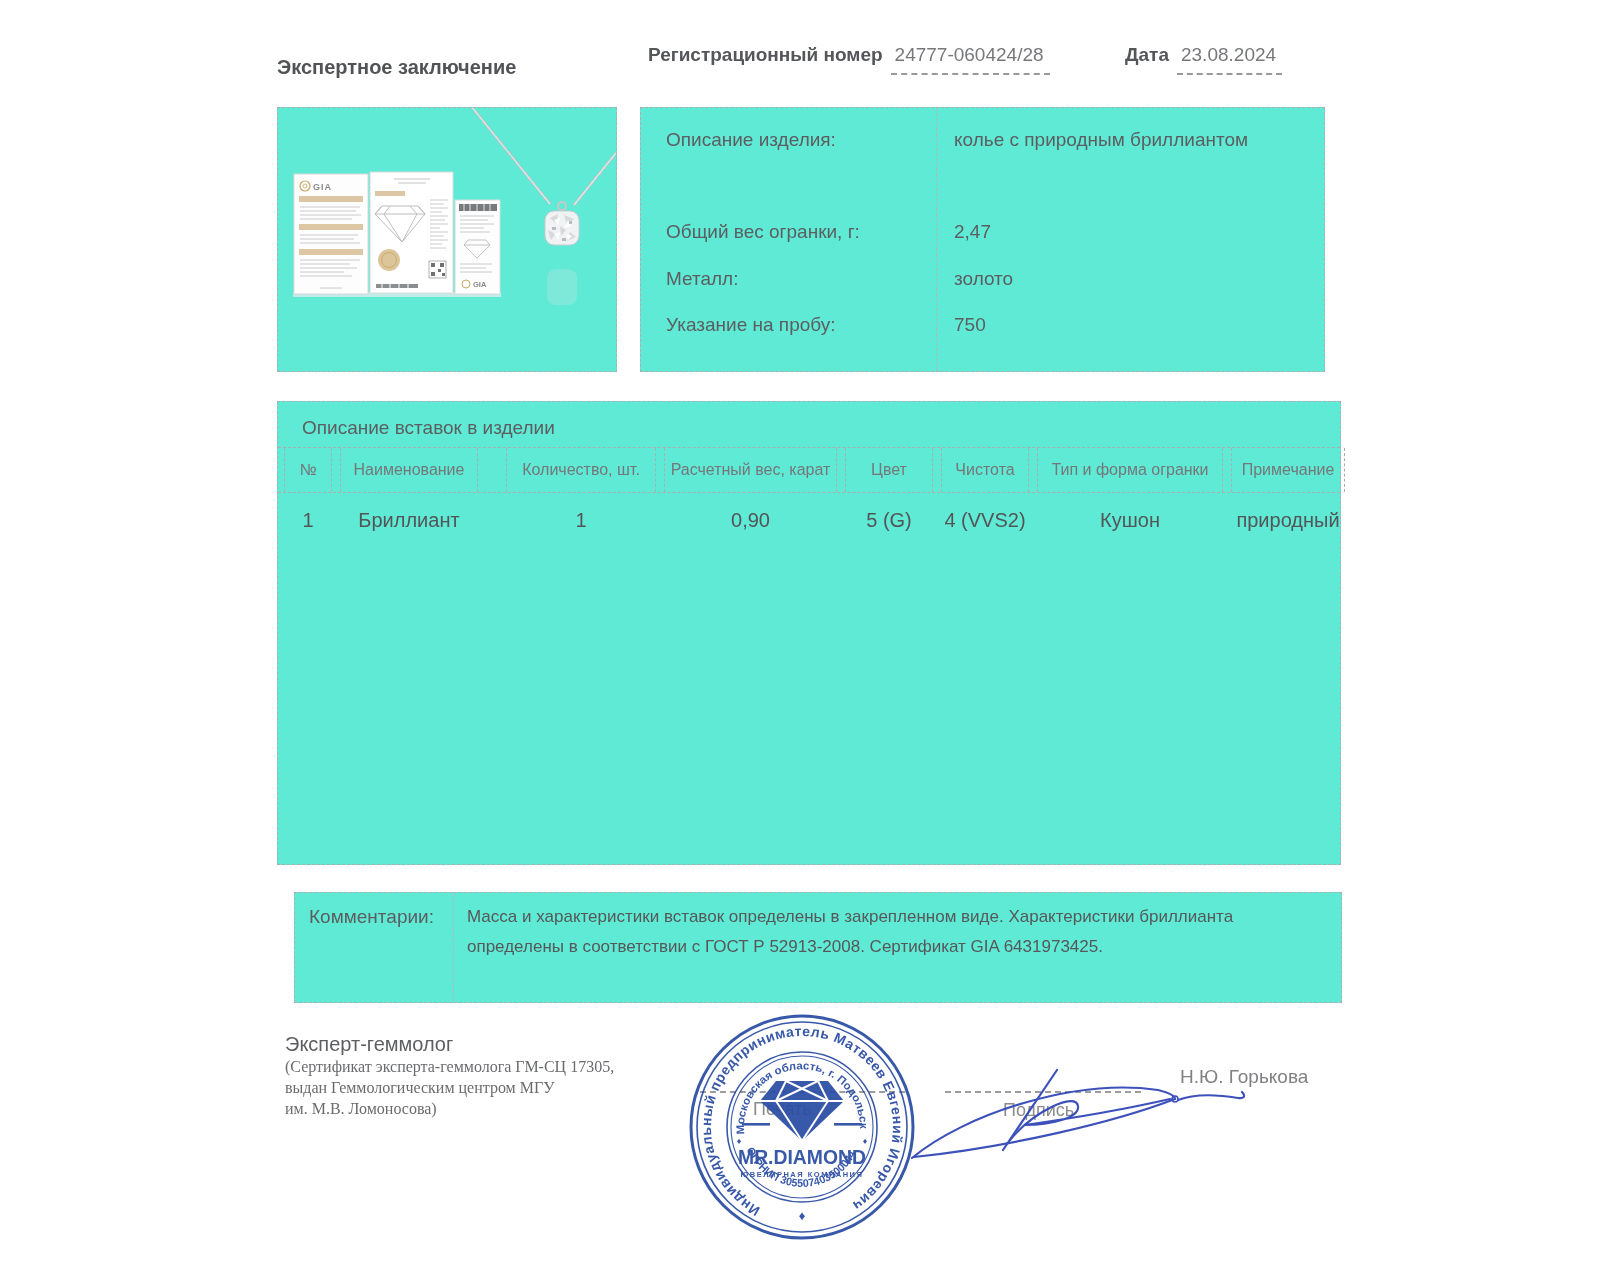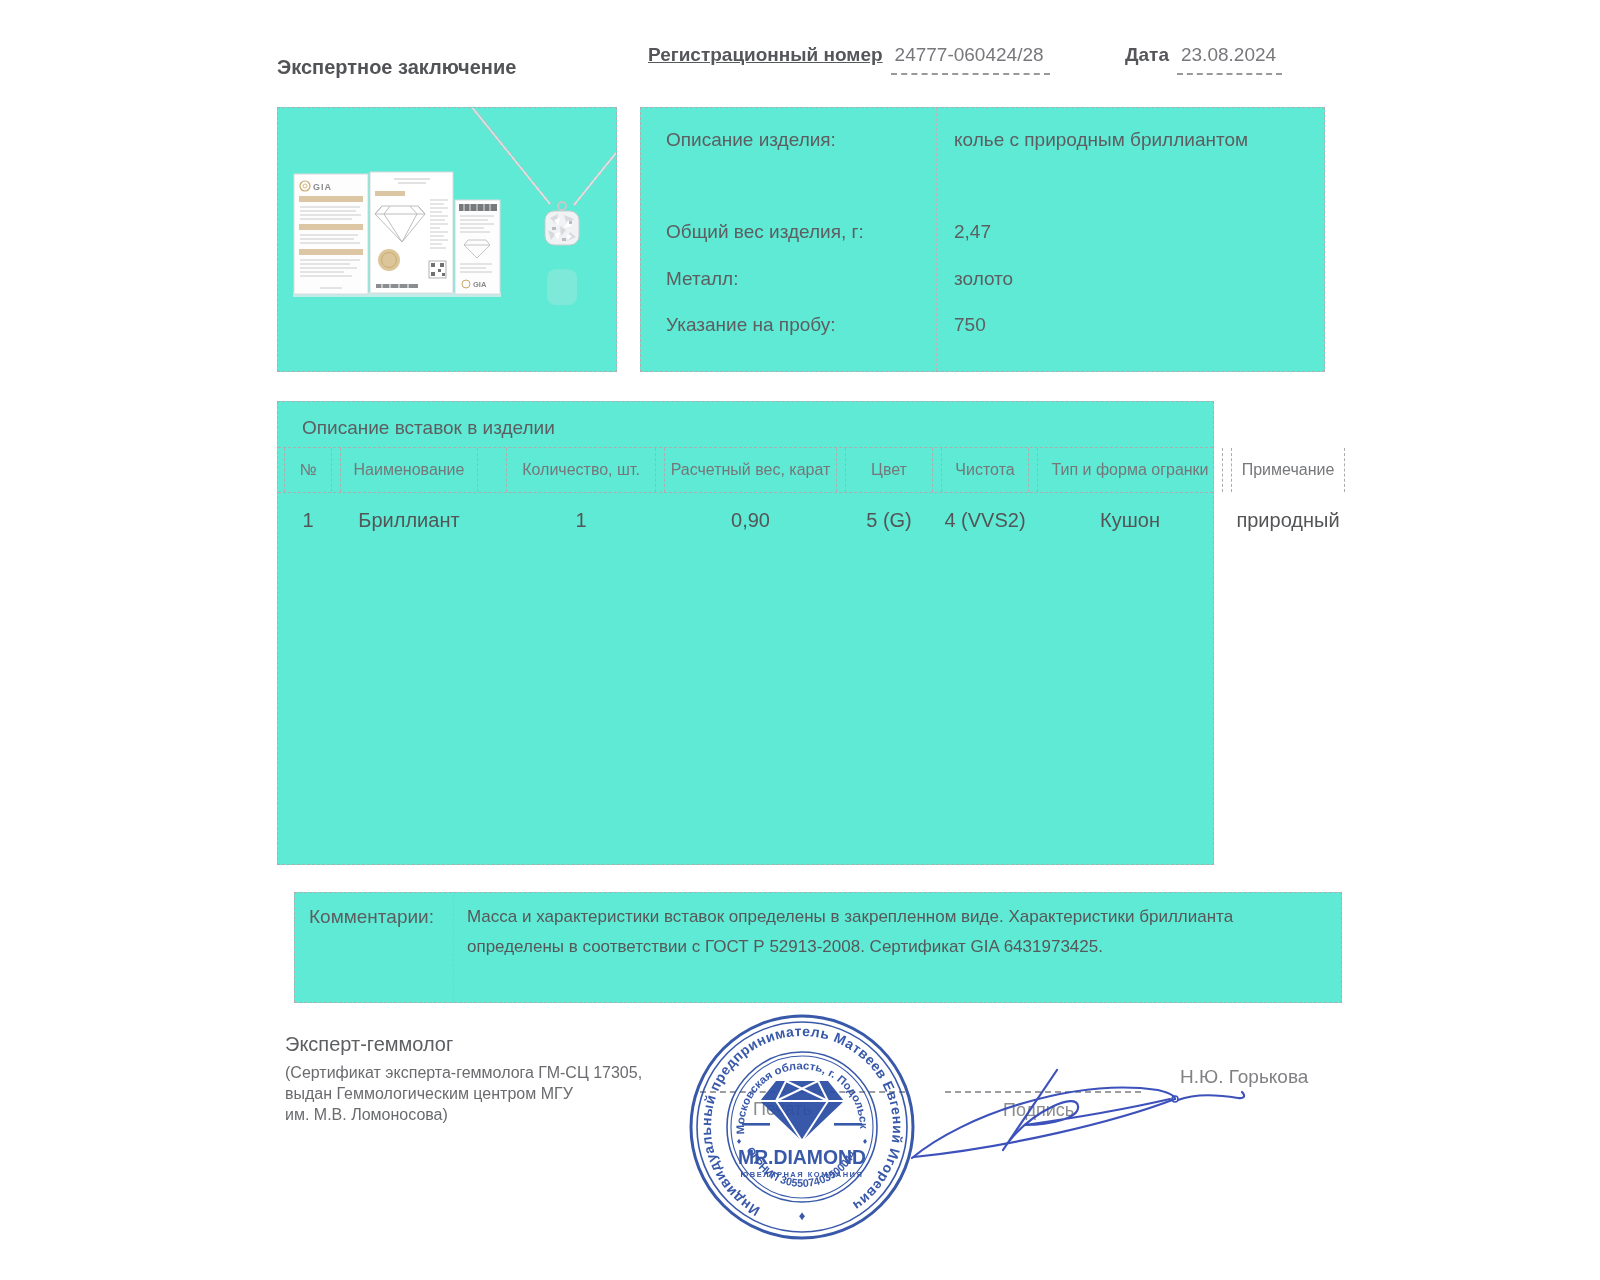--- a/index.html
+++ b/index.html
@@ -2,35 +2,35 @@
 <html><head>
 <meta charset="utf-8">
 <style>
   html,body{margin:0;padding:0;background:#ffffff;}
   .page{position:relative;width:1600px;height:1280px;background:#fff;overflow:hidden;
         font-family:"Liberation Sans",sans-serif;color:#58595b;}
   .abs{position:absolute;}
   .dashed-box{border:1px dashed #abadaf;box-sizing:border-box;background:#5eead4;}
   
   .h-title{left:277px;top:56px;font-size:20px;font-weight:bold;color:#525356;}
-  .h-reg{left:648px;top:44px;font-size:19px;text-decoration:underline;}
+  .h-reg{left:648px;top:44px;font-size:19px;}
   .h-reg .lbl,.h-date .lbl{font-weight:bold;color:#55565a;}
   .uval{display:inline-block;color:#77787b;border-bottom:2px dashed #97999b;
         padding:0 6px 7px 4px;margin-left:8px;}
   .h-date{left:1125px;top:44px;font-size:19px;}
   
   .photo-box{left:277px;top:107px;width:340px;height:265px;}
   .desc-box{left:640px;top:107px;width:685px;height:265px;font-size:19px;}
   .desc-box::before{content:"";position:absolute;left:295px;top:0;bottom:0;
         border-left:1px dashed #b5b7b9;}
   .d-row{position:absolute;left:0;width:100%;}
   .d-row .dl{position:absolute;left:25px;color:#5d5e61;}
   .d-row .dv{position:absolute;left:313px;color:#5d5e61;}
   
-  .table-box{left:277px;top:401px;width:937px;height:464px;}
+  .table-box{left:277px;top:401px;width:1064px;height:464px;}
   .t-title{padding:15px 0 0 24px;font-size:19px;color:#5d5e61;height:30px;}
   .t-head{display:flex;gap:8px;padding:0 6px;border-top:1px dashed #abadaf;
           border-bottom:1px dashed #abadaf;}
   .t-head .hc{border-left:1px dashed #abadaf;border-right:1px dashed #abadaf;
           box-sizing:border-box;height:44px;line-height:44px;text-align:center;
           font-size:16px;color:#76777a;white-space:nowrap;overflow:hidden;}
   .t-row{display:flex;gap:8px;padding:0 6px;margin-top:8px;}
   .t-row .dc{box-sizing:border-box;text-align:center;font-size:20px;color:#545557;
           padding-top:8px;white-space:nowrap;}
   .w0{flex:0 0 48px;} .w1{flex:0 0 138px;} .w2{flex:0 0 150px;margin-left:20px;} .w3{flex:0 0 173px;}
@@ -38,21 +38,21 @@
   
   .comments-box{left:294px;top:892px;width:1048px;height:111px;}
   .comments-box::before{content:"";position:absolute;left:158px;top:0;bottom:0;
           border-left:1px dashed #b5b7b9;}
   .c-label{position:absolute;left:14px;top:13px;font-size:19px;color:#5d5e61;}
   .c-text{position:absolute;left:172px;top:9px;right:16px;font-size:17px;
           line-height:30px;color:#57585a;}
   
   .expert-block{left:285px;top:1033px;}
   .e-title{font-size:20px;color:#5d5e61;}
-  .e-sub{margin-top:6px;font-size:16px;line-height:21px;color:#6a6b6e;}
+  .e-sub{font-size:16px;line-height:21px;color:#6a6b6e;font-family:Liberation Serif, serif;}
   .e-sub span{display:block;}
   .seal-line{left:700px;top:1091px;width:205px;border-top:2px dashed #9b9da0;height:0;}
   .seal-label{left:753px;top:1099px;font-size:18px;color:#8a8c8e;}
   .sign-line{left:945px;top:1091px;width:196px;border-top:2px dashed #9b9da0;height:0;}
   .sign-label{left:1003px;top:1100px;font-size:18px;color:#8a8c8e;}
   .expert-name{left:1180px;top:1066px;font-size:19px;color:#808184;}
   .stamp{left:686px;top:1011px;width:232px;height:232px;opacity:.93;}
   .signature{left:860px;top:1040px;width:420px;height:160px;}
 </style>
 </head>
@@ -152,21 +152,21 @@
       </g>
     </svg>
   </div>
 
   <div class="abs dashed-box desc-box">
     <div class="d-row" style="top:21px">
       <span class="dl">Описание изделия:</span>
       <span class="dv">колье с природным бриллиантом</span>
     </div>
     <div class="d-row" style="top:113px">
-      <span class="dl">Общий вес изделия, г:</span>
+      <span class="dl">Общий вес огранки, г:</span>
       <span class="dv">2,47</span>
     </div>
     <div class="d-row" style="top:160px">
       <span class="dl">Металл:</span>
       <span class="dv">золото</span>
     </div>
     <div class="d-row" style="top:206px">
       <span class="dl">Указание на пробу:</span>
       <span class="dv">750</span>
     </div>

